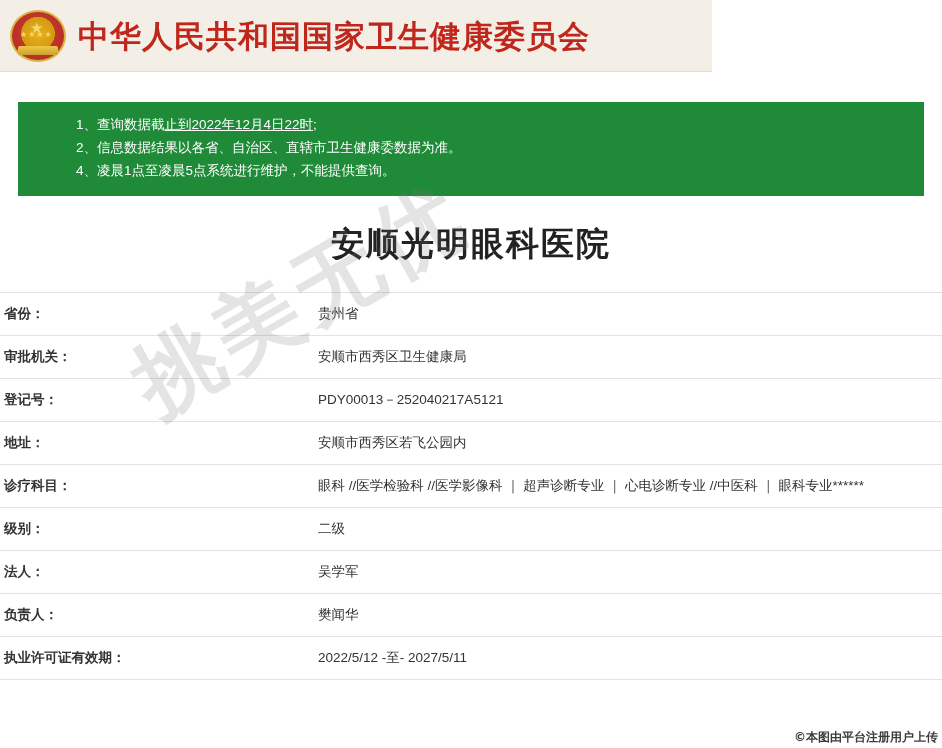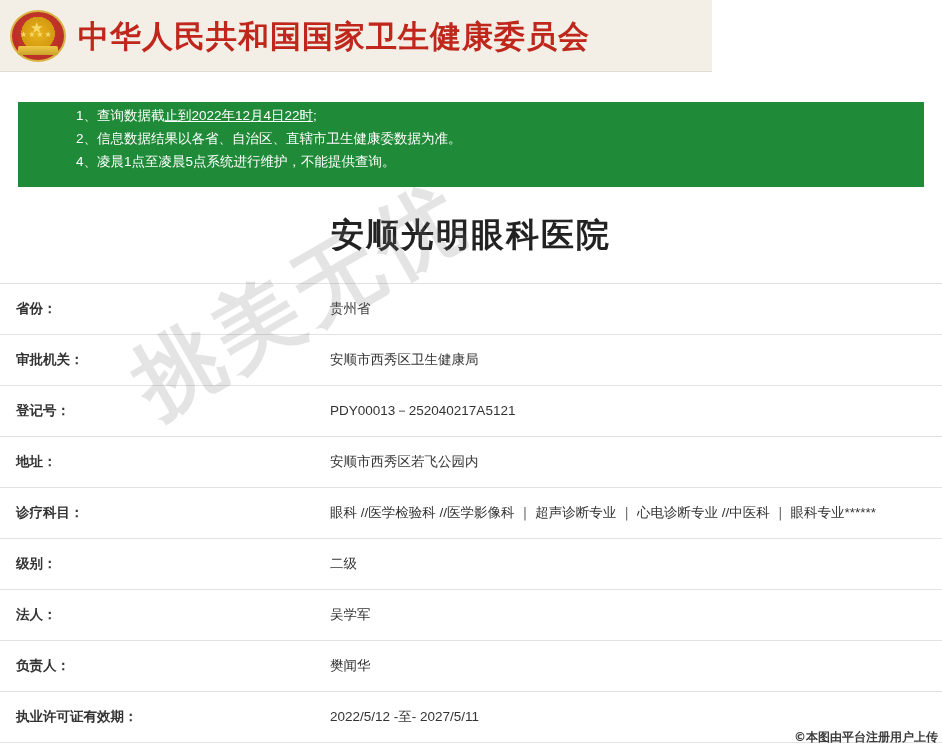--- a/index.html
+++ b/index.html
@@ -89,21 +89,21 @@
   .header-gap {
     height: 30px;
     background: #ffffff;
   }
 
   
   .notice {
     margin: 0 18px;
     background: #1f8a38;
     color: #ffffff;
-    padding: 2px 0 14px 58px;
+    padding: 11px 0 14px 58px;
     font-size: 13.5px;
     line-height: 23px;
   }
   .notice div { white-space: nowrap; }
   .notice .u { text-decoration: underline; }
 
   
   .title-wrap {
     height: 96px;
     display: flex;
@@ -122,21 +122,21 @@
   
   table.info {
     width: 100%;
     border-collapse: collapse;
     table-layout: fixed;
   }
   table.info tr { height: 43px; }
   table.info td {
     border-top: 1px solid #e2e2e2;
     border-bottom: 1px solid #e2e2e2;
-    padding: 16px;
+    padding: 4px;
     vertical-align: middle;
     font-size: 13.5px;
     color: #333333;
   }
   td.label {
     width: 314px;
     padding-left: 16px;
     font-weight: bold;
     color: #2b2b2b;
     font-size: 13.5px;

